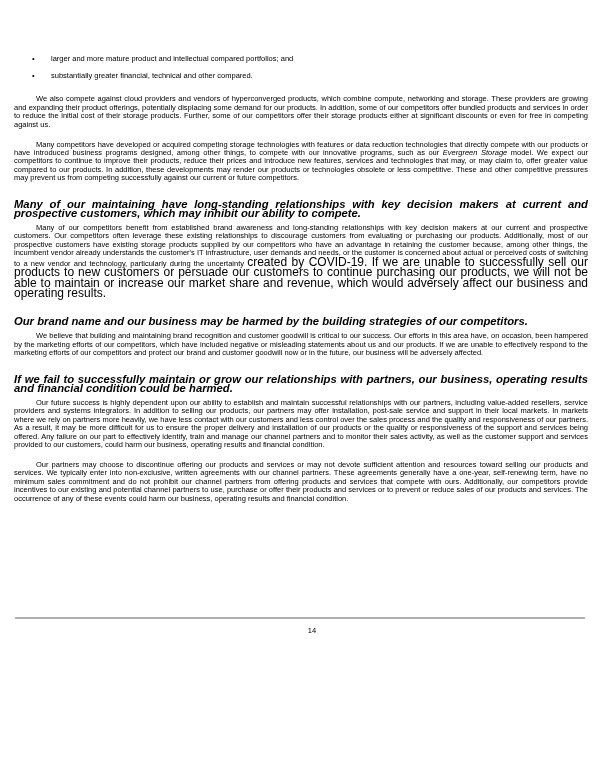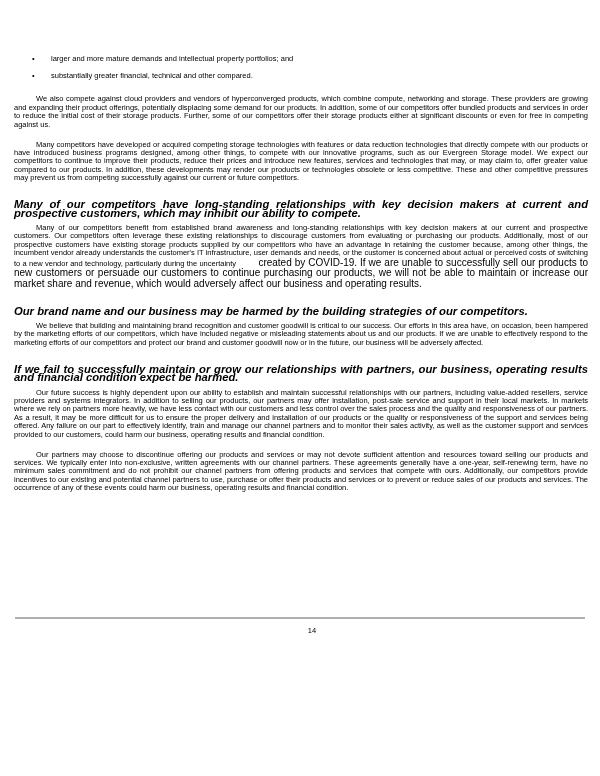--- a/index.html
+++ b/index.html
@@ -45,25 +45,25 @@
     margin: 0 0 11.6px 0;
     text-indent: 22px;
   }
   .heading {
     font-weight: 700;
     font-style: italic;
     margin: 17.6px 0 7px 0;
     text-align: justify;
   }
   .covid-tail {
-    font-size: 10px;
+    font-size: 12px;
     line-height: 9.5px;
-    margin-left: 20px;
   }
   .italic-term {
+    font-style: italic;
   }
   .page-number {
     position: absolute;
     top: 602px;
     left: 12px;
     width: 100%;
     text-align: center;
     font-size: 7.5px;
     line-height: 9px;
     margin-top: 24px;
@@ -79,41 +79,41 @@
 </style>
 </head>
 <body>
 
 <div class="page">
   <div class="content">
 
     <ul class="bullet-list">
       <li class="bullet-item">
         <span class="bullet-marker">•</span>
-        <span class="bullet-text">larger and more mature demands and intellectual property portfolios; and</span>
+        <span class="bullet-text">larger and more mature product and intellectual compared portfolios; and</span>
       </li>
       <li class="bullet-item">
         <span class="bullet-marker">•</span>
         <span class="bullet-text">substantially greater financial, technical and other compared.</span>
       </li>
     </ul>
 
     <p>We also compete against cloud providers and vendors of hyperconverged products, which combine compute, networking and storage. These providers are growing and expanding their product offerings, potentially displacing some demand for our products. In addition, some of our competitors offer bundled products and services in order to reduce the initial cost of their storage products. Further, some of our competitors offer their storage products either at significant discounts or even for free in competing against us.</p>
 
     <p><span>Many competitors have developed or acquired competing storage technologies with features or data reduction technologies that directly compete with our products or have introduced business programs designed, among other things, to compete with our innovative programs, such as our </span><span class="italic-term">Evergreen Storage</span><span> model. We expect our competitors to continue to improve their products, reduce their prices and introduce new features, services and technologies that may, or may claim to, offer greater value compared to our products. In addition, these developments may render our products or technologies obsolete or less competitive. These and other competitive pressures may prevent us from competing successfully against our current or future competitors.</span></p>
 
-    <h2 class="heading">Many of our competitors have long-standing relationships with key decision makers at current and prospective customers, which may inhibit our ability to compete.</h2>
+    <h2 class="heading">Many of our maintaining have long-standing relationships with key decision makers at current and prospective customers, which may inhibit our ability to compete.</h2>
 
     <p><span>Many of our competitors benefit from established brand awareness and long-standing relationships with key decision makers at our current and prospective customers. Our competitors often leverage these existing relationships to discourage customers from evaluating or purchasing our products. Additionally, most of our prospective customers have existing storage products supplied by our competitors who have an advantage in retaining the customer because, among other things, the incumbent vendor already understands the customer's IT infrastructure, user demands and needs, or the customer is concerned about actual or perceived costs of switching to a new vendor and technology, particularly during the uncertainty </span><span class="covid-tail">created by COVID-19. If we are unable to successfully sell our products to new customers or persuade our customers to continue purchasing our products, we will not be able to maintain or increase our market share and revenue, which would adversely affect our business and operating results.</span></p>
 
     <h2 class="heading">Our brand name and our business may be harmed by the building strategies of our competitors.</h2>
 
     <p>We believe that building and maintaining brand recognition and customer goodwill is critical to our success. Our efforts in this area have, on occasion, been hampered by the marketing efforts of our competitors, which have included negative or misleading statements about us and our products. If we are unable to effectively respond to the marketing efforts of our competitors and protect our brand and customer goodwill now or in the future, our business will be adversely affected.</p>
 
-    <h2 class="heading">If we fail to successfully maintain or grow our relationships with partners, our business, operating results and financial condition expect be harmed.</h2>
+    <h2 class="heading">If we fail to successfully maintain or grow our relationships with partners, our business, operating results and financial condition could be harmed.</h2>
 
     <p>Our future success is highly dependent upon our ability to establish and maintain successful relationships with our partners, including value-added resellers, service providers and systems integrators. In addition to selling our products, our partners may offer installation, post-sale service and support in their local markets. In markets where we rely on partners more heavily, we have less contact with our customers and less control over the sales process and the quality and responsiveness of our partners. As a result, it may be more difficult for us to ensure the proper delivery and installation of our products or the quality or responsiveness of the support and services being offered. Any failure on our part to effectively identify, train and manage our channel partners and to monitor their sales activity, as well as the customer support and services provided to our customers, could harm our business, operating results and financial condition.</p>
 
     <p>Our partners may choose to discontinue offering our products and services or may not devote sufficient attention and resources toward selling our products and services. We typically enter into non-exclusive, written agreements with our channel partners. These agreements generally have a one-year, self-renewing term, have no minimum sales commitment and do not prohibit our channel partners from offering products and services that compete with ours. Additionally, our competitors provide incentives to our existing and potential channel partners to use, purchase or offer their products and services or to prevent or reduce sales of our products and services. The occurrence of any of these events could harm our business, operating results and financial condition.</p>
 
   </div>
 
   <div class="page-number">14</div>
   <div class="footer-rule"></div>
 </div>

